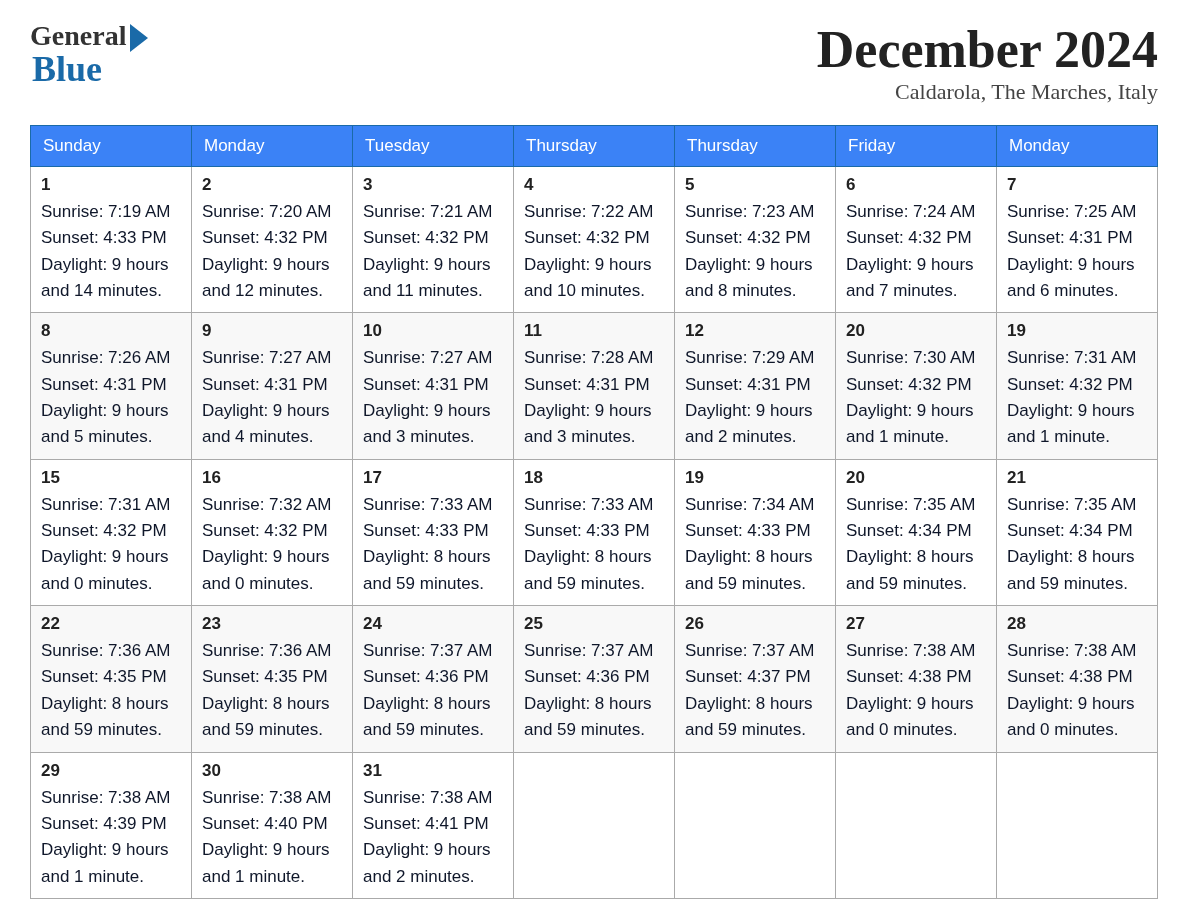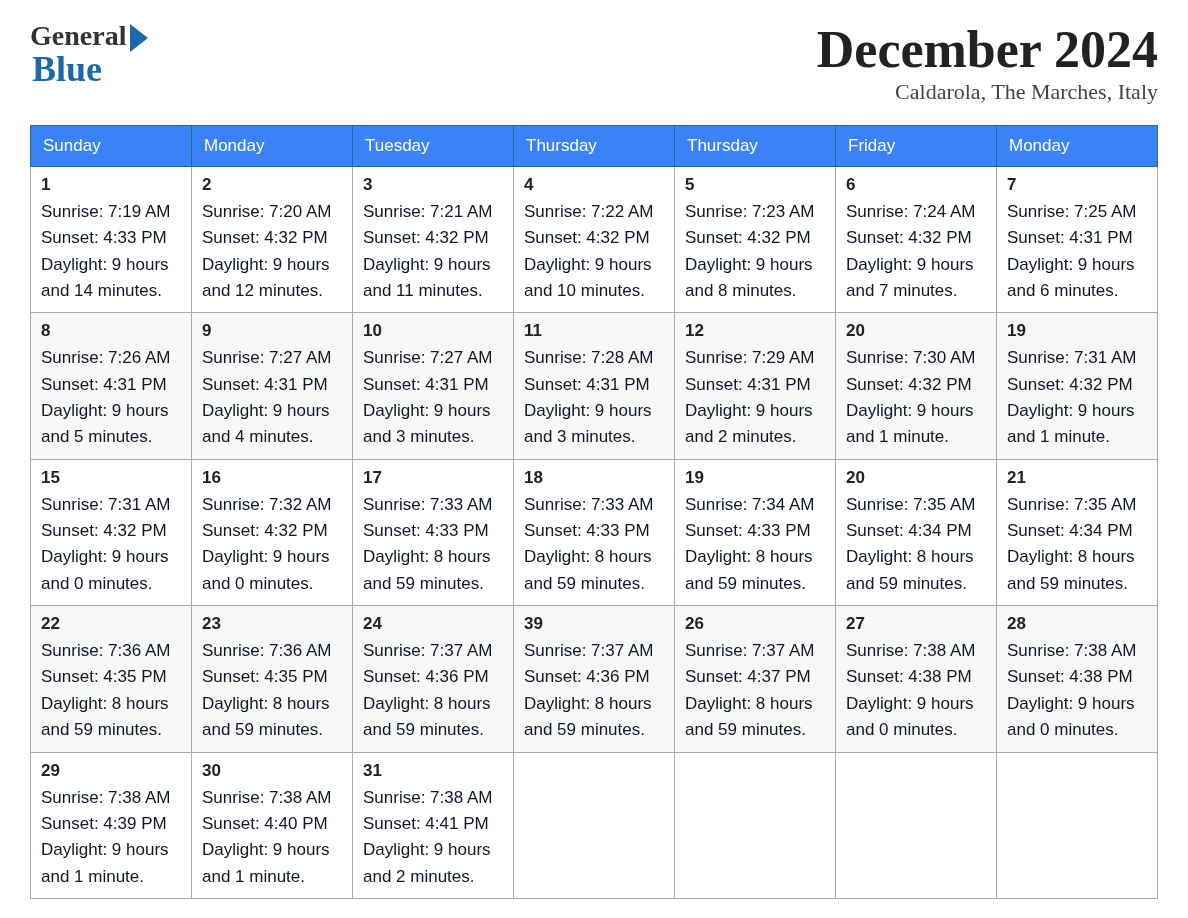--- a/index.html
+++ b/index.html
@@ -328,21 +328,21 @@
       </td>
         <td>
         <div class="day-number">24</div>
         <div class="day-info">
           Sunrise: 7:37 AM<br>
           Sunset: 4:36 PM<br>
           Daylight: 8 hours and 59 minutes.
         </div>
       </td>
         <td>
-        <div class="day-number">39</div>
+        <div class="day-number">25</div>
         <div class="day-info">
           Sunrise: 7:37 AM<br>
           Sunset: 4:36 PM<br>
           Daylight: 8 hours and 59 minutes.
         </div>
       </td>
         <td>
         <div class="day-number">26</div>
         <div class="day-info">
           Sunrise: 7:37 AM<br>

